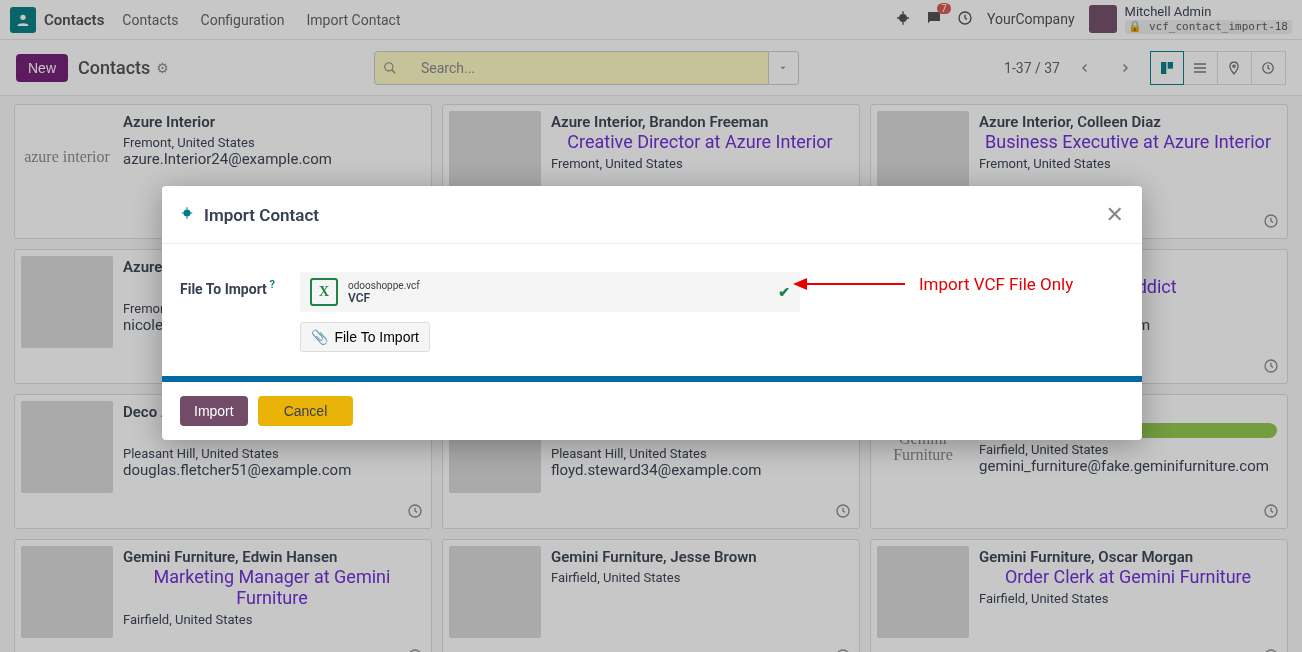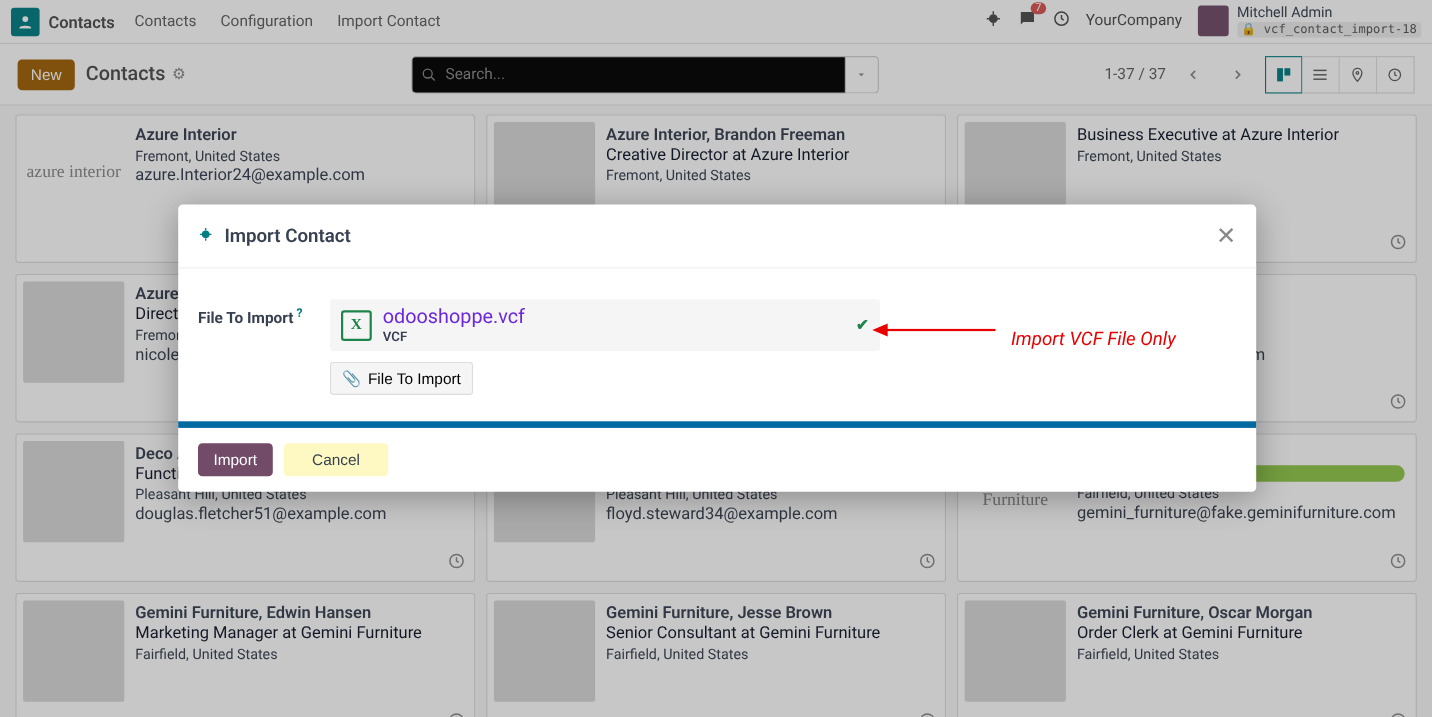--- a/index.html
+++ b/index.html
@@ -12,63 +12,63 @@
   .topbar-right { margin-left: auto; display: flex; align-items: center; gap: 14px; }
   .topbar-icon { color: #4c4c4c; cursor: pointer; position: relative; }
   .badge { position: absolute; top: -6px; right: -8px; background: #d9534f; color: #fff; border-radius: 8px; font-size: 10px; padding: 0 4px; min-width: 14px; text-align: center; }
   .user-block { display: flex; align-items: center; gap: 8px; }
   .avatar { width: 28px; height: 28px; background: #714b67; border-radius: 3px; }
   .user-text { display: flex; flex-direction: column; line-height: 1.1; }
   .user-name { font-size: 13px; color: #374151; }
   .db-name { font-family: monospace; font-size: 11px; background: #eee; padding: 1px 4px; border-radius: 3px; color: #555; }
   
   .control-row { height: 56px; display: flex; align-items: center; padding: 0 16px; background: #fff; border-bottom: 1px solid #e5e5e5; }
-  .btn-new { background: #a16207; color: #fff; border: none; padding: 6px 12px; border-radius: 4px; font-size: 14px; cursor: pointer; margin-right: 10px; }
+  .btn-new { background: #701a75; color: #fff; border: none; padding: 6px 12px; border-radius: 4px; font-size: 14px; cursor: pointer; margin-right: 10px; }
   .view-title { font-size: 18px; font-weight: 500; color: #4c4c4c; margin-right: 6px; }
   .search-wrap { margin-left: auto; margin-right: auto; display: flex; }
-  .search-box { width: 395px; height: 34px; border: 1px solid #ccc; border-radius: 4px 0 0 4px; display: flex; align-items: center; padding: 0 8px; background: #000000; color: #888; }
+  .search-box { width: 395px; height: 34px; border: 1px solid #ccc; border-radius: 4px 0 0 4px; display: flex; align-items: center; padding: 0 8px; background: #fef9c3; color: #888; gap: 16px; }
   .search-toggle { width: 30px; height: 34px; border: 1px solid #ccc; border-left: none; border-radius: 0 4px 4px 0; background: #fff; display: flex; align-items: center; justify-content: center; cursor: pointer; }
   .pager { display: flex; align-items: center; gap: 10px; color: #5f5f5f; }
   .pager-btn { width: 30px; height: 30px; display: flex; align-items: center; justify-content: center; border-radius: 3px; cursor: pointer; color: #888; }
   .view-switch { display: flex; gap: 0; margin-left: 10px; }
   .view-btn { width: 34px; height: 34px; border: 1px solid #ddd; display: flex; align-items: center; justify-content: center; cursor: pointer; background: #fff; color: #5f5f5f; }
   .view-btn.active { border-color: #017e84; color: #017e84; }
   
   .kanban { padding: 8px 14px; display: grid; grid-template-columns: repeat(3, 1fr); gap: 10px; }
   .card { background: #fff; border: 1px solid #ddd; border-radius: 3px; height: 135px; display: flex; overflow: hidden; position: relative; }
   .card .img { width: 92px; height: 92px; margin: 6px; background: #d8d8d8; border-radius: 2px; flex-shrink: 0; display:flex;align-items:center;justify-content:center;color:#888;font-size:10px; }
   .card .logo { width:92px;height:92px;margin:6px;display:flex;align-items:center;justify-content:center;flex-shrink:0;color:#888;font-size:16px;font-family:serif;text-align:center;line-height:1; }
   .card .body { padding: 8px 10px 4px 4px; flex: 1; display: flex; flex-direction: column; }
   .card .title { font-weight: 600; font-size: 15px; color: #374151; }
-  .card .sub { color: #0f172a; font-size: 15px; }
+  .card .sub { color: #6d28d9; font-size: 18px; text-align: center; }
   .tag { display: inline-block; background: #3dbdae; color: #fff; font-size: 11px; padding: 1px 8px; border-radius: 10px; margin-top: 2px; }
   .tag.vendor { background: #8fc74a; color:#1a4a00; }
   .card .loc { color: #374151; font-size: 13px; margin-top: 4px; }
   .card .email { color: #374151; font-size: 15px; }
   .card .clock { position: absolute; bottom: 6px; right: 8px; color: #888; }
   
   .scrim { position: absolute; inset: 0; background: rgba(30,30,30,0.25); }
   .modal { position: absolute; top: 186px; left: 162px; width: 980px; background: #fff; border-radius: 4px; box-shadow: 0 5px 30px rgba(0,0,0,0.3); }
   .modal-head { height: 58px; display: flex; align-items: center; padding: 0 18px; border-bottom: 1px solid #eee; }
   .modal-title { font-size: 17px; font-weight: 600; color: #374151; }
   .modal-close { margin-left: auto; color: #888; cursor: pointer; font-size: 22px; }
   .modal-body { padding: 28px 18px 24px; display: flex; }
   .field-label { width: 120px; font-weight: 700; font-size: 14px; padding-top: 6px; }
   .file-area { flex: 1; max-width: 500px; }
   .file-row { background: #f5f5f5; border-radius: 3px; padding: 6px 10px; display: flex; align-items: center; gap: 10px; }
   .file-icon { width: 28px; height: 28px; border: 2px solid #1e8449; border-radius: 3px; display: flex; align-items: center; justify-content: center; color: #1e8449; font-weight: bold; font-family: serif; }
-  .file-text .fname { font-size: 18px; color: #6d28d9; }
+  .file-text .fname { font-size: 10px; color: #404040; }
   .file-text .ftype { font-size: 12px; font-weight: 600; color: #374151; }
   .check { margin-left: auto; color: #1e8449; font-weight: bold; }
   .upload-btn { margin-top: 10px; display: inline-flex; align-items: center; gap: 6px; padding: 6px 10px; border: 1px solid #ddd; background: #f5f5f5; border-radius: 3px; font-size: 14px; cursor: pointer; }
   .modal-foot { border-top: 6px solid #0369a1; padding: 14px 18px; display: flex; gap: 10px; }
   .btn-primary { background: #714b67; color: #fff; border: none; padding: 7px 14px; border-radius: 4px; font-size: 14px; cursor: pointer; }
-  .btn-secondary { background: #fef9c3; color: #374151; border: none; padding: 7px 26px; border-radius: 4px; font-size: 14px; cursor: pointer; }
+  .btn-secondary { background: #eab308; color: #374151; border: none; padding: 7px 26px; border-radius: 4px; font-size: 14px; cursor: pointer; }
   
-  .anno { position: absolute; top: 299px; left: 805px; display: flex; align-items: flex-start; pointer-events: none; font-style: italic; }
+  .anno { position: absolute; top: 274px; left: 805px; display: flex; align-items: center; pointer-events: none; }
   .arrow-line { width: 100px; height: 2px; background: #e60000; position: relative; }
   .arrow-head { width: 0; height: 0; border-top: 6px solid transparent; border-bottom: 6px solid transparent; border-right: 14px solid #e60000; position: absolute; left: -12px; top: -5px; }
   .anno-text { color: #e60000; font-size: 17px; margin-left: 14px; white-space: nowrap; }
   .help { color: #017e84; font-size: 11px; vertical-align: super; }
   .gear { color: #888; }
 </style>
 </head>
 <body>
 
 <div class="topbar">
@@ -201,20 +201,21 @@
     <span class="clock">
       <svg width="16" height="16" viewBox="0 0 24 24" fill="none" stroke="#888" stroke-width="2">
           <circle cx="12" cy="12" r="9"></circle>
           <path d="M12 7v5l3 2"></path>
         </svg>
     </span>
     </div>
     <div class="card">
     <div class="img"></div>
     <div class="body">
+      <div class="title">Azure Interior, Colleen Diaz</div>
       <div class="sub">Business Executive at Azure Interior</div>
 
       <div class="loc">Fremont, United States</div>
     </div>
     <span class="clock">
       <svg width="16" height="16" viewBox="0 0 24 24" fill="none" stroke="#888" stroke-width="2">
           <circle cx="12" cy="12" r="9"></circle>
           <path d="M12 7v5l3 2"></path>
         </svg>
     </span>
@@ -329,21 +330,20 @@
       <svg width="16" height="16" viewBox="0 0 24 24" fill="none" stroke="#888" stroke-width="2">
           <circle cx="12" cy="12" r="9"></circle>
           <path d="M12 7v5l3 2"></path>
         </svg>
     </span>
     </div>
     <div class="card">
     <div class="img"></div>
     <div class="body">
       <div class="title">Gemini Furniture, Jesse Brown</div>
-      <div class="sub">Senior Consultant at Gemini Furniture</div>
 
       <div class="loc">Fairfield, United States</div>
 
     </div>
     <span class="clock">
       <svg width="16" height="16" viewBox="0 0 24 24" fill="none" stroke="#888" stroke-width="2">
           <circle cx="12" cy="12" r="9"></circle>
           <path d="M12 7v5l3 2"></path>
         </svg>
     </span>

